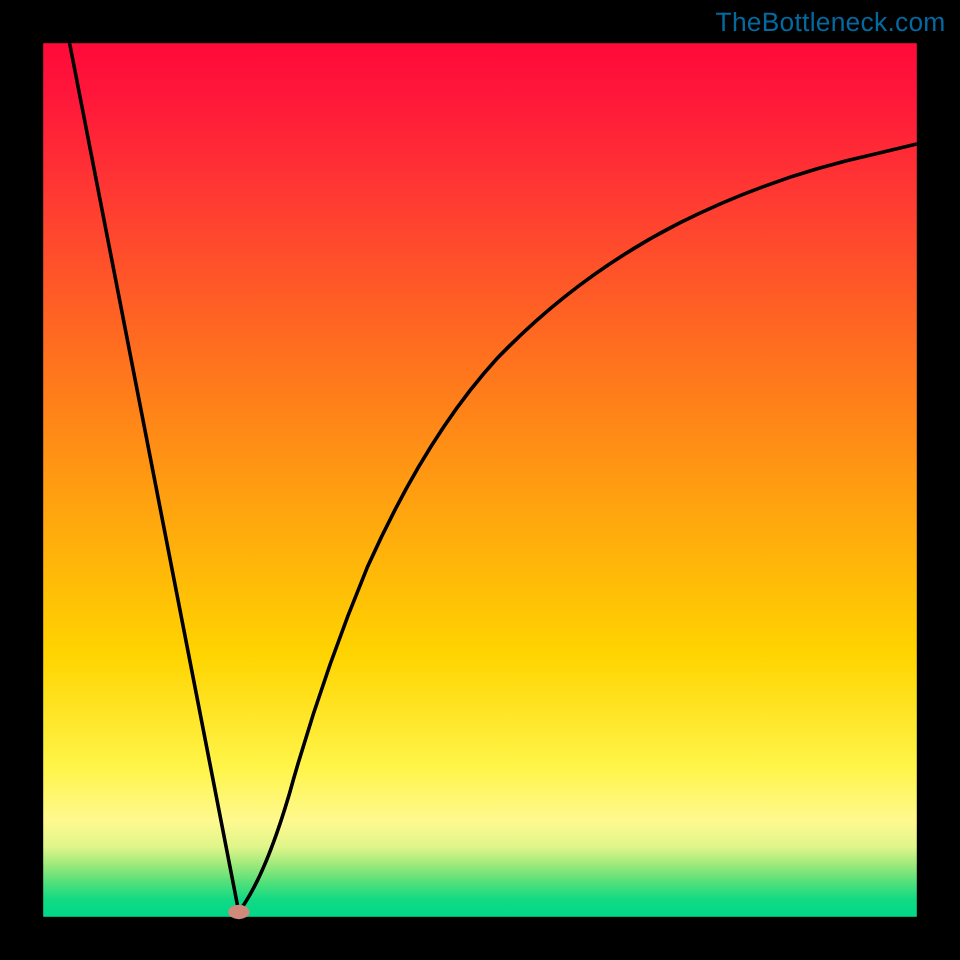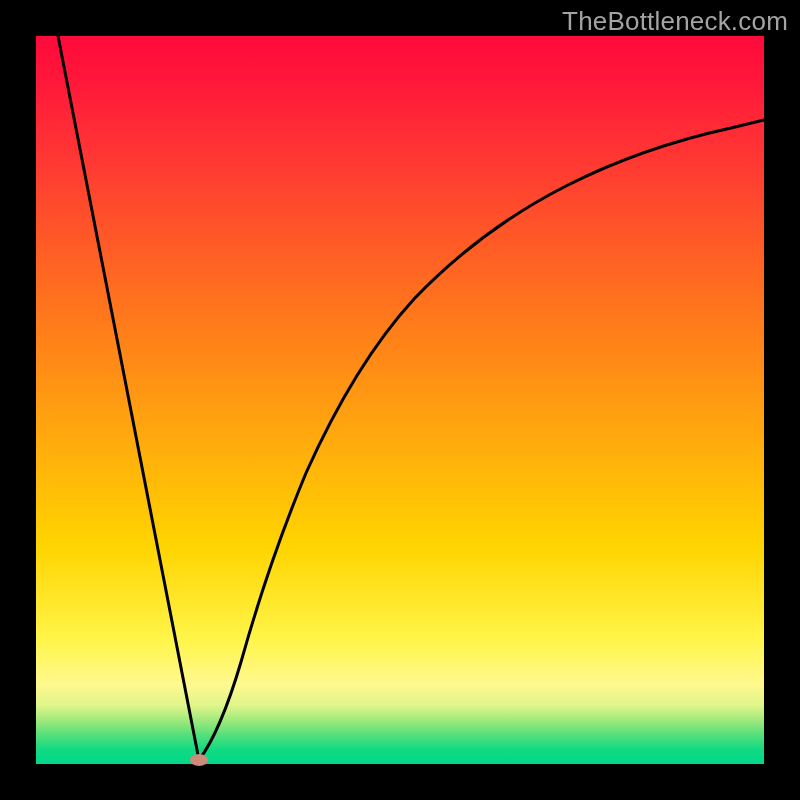--- a/index.html
+++ b/index.html
@@ -38,22 +38,22 @@
       #9fe97b 94%,
       #55e07a 96%,
       #12da83 98%,
       #00d88a 100%
     );
   }
   .watermark {
     position: absolute;
     top: 6px;
     right: 12px;
-    color: #a3a3a3;
-    font-size: 26px;
+    color: #0369a1;
+    font-size: 22px;
     font-weight: 400;
     letter-spacing: 0.2px;
     user-select: none;
   }
   svg.curve {
     position: absolute;
     left: 0;
     top: 0;
     width: 728px;
     height: 728px;

